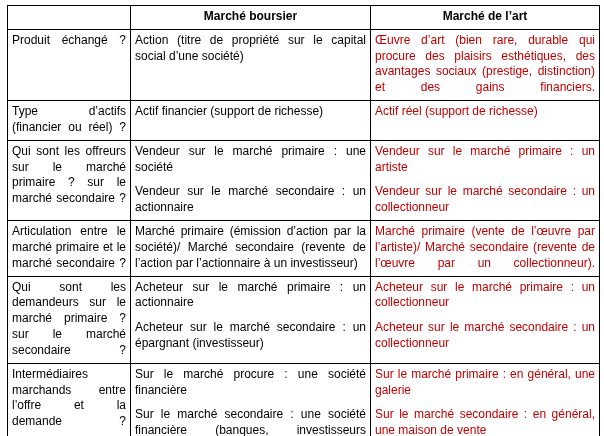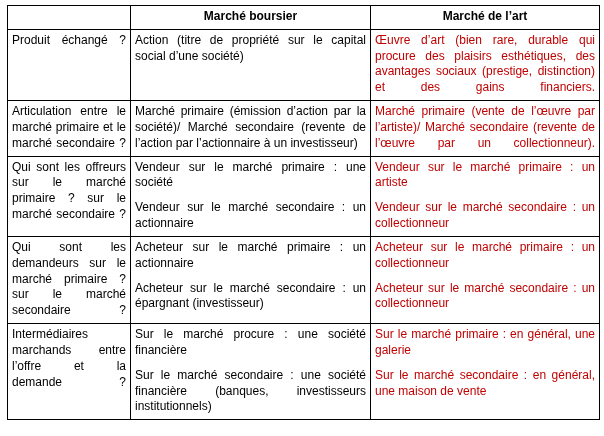--- a/index.html
+++ b/index.html
@@ -89,40 +89,49 @@
       <tr>
         <td class="cell-left">Produit échangé&nbsp;?</td>
         <td class="cell-mid">
           <p class="p">Action (titre de propriété sur le capital social d’une société)</p>
         </td>
         <td class="cell-art justified-last">
           <p class="p">Œuvre d’art (bien rare, durable qui procure des plaisirs esthétiques, des avantages sociaux (prestige, distinction) et des gains financiers.</p>
         </td>
       </tr>
 
-
       <tr>
-        <td class="cell-left">Articulation entre le marché primaire et le marché secondaire&nbsp;?</td>
+        <td class="cell-left">Type d’actifs (financier ou réel)&nbsp;?</td>
         <td class="cell-mid">
-          <p class="p">Marché primaire (émission d’action par la société)/ Marché secondaire (revente de l’action par l’actionnaire à un investisseur)</p>
+          <p class="p">Actif financier (support de richesse)</p>
         </td>
-        <td class="cell-art justified-last">
-          <p class="p">Marché primaire (vente de l’œuvre par l’artiste)/ Marché secondaire (revente de l’œuvre par un collectionneur).</p>
+        <td class="cell-art">
+          <p class="p">Actif réel (support de richesse)</p>
         </td>
       </tr>
 
       <tr>
         <td class="cell-left">Qui sont les offreurs sur le marché primaire&nbsp;? sur le marché secondaire&nbsp;?</td>
         <td class="cell-mid">
           <p class="p">Vendeur sur le marché primaire&nbsp;: une société</p>
           <p class="p">Vendeur sur le marché secondaire&nbsp;: un actionnaire</p>
         </td>
         <td class="cell-art">
           <p class="p">Vendeur sur le marché primaire&nbsp;: un artiste</p>
           <p class="p">Vendeur sur le marché secondaire&nbsp;: un collectionneur</p>
+        </td>
+      </tr>
+
+      <tr>
+        <td class="cell-left">Articulation entre le marché primaire et le marché secondaire&nbsp;?</td>
+        <td class="cell-mid">
+          <p class="p">Marché primaire (émission d’action par la société)/ Marché secondaire (revente de l’action par l’actionnaire à un investisseur)</p>
+        </td>
+        <td class="cell-art justified-last">
+          <p class="p">Marché primaire (vente de l’œuvre par l’artiste)/ Marché secondaire (revente de l’œuvre par un collectionneur).</p>
         </td>
       </tr>
 
       <tr>
         <td class="cell-left">Qui sont les demandeurs sur le marché primaire&nbsp;? sur le marché secondaire&nbsp;?</td>
         <td class="cell-mid">
           <p class="p">Acheteur sur le marché primaire&nbsp;: un actionnaire</p>
           <p class="p">Acheteur sur le marché secondaire&nbsp;: un épargnant (investisseur)</p>
         </td>
         <td class="cell-art">

